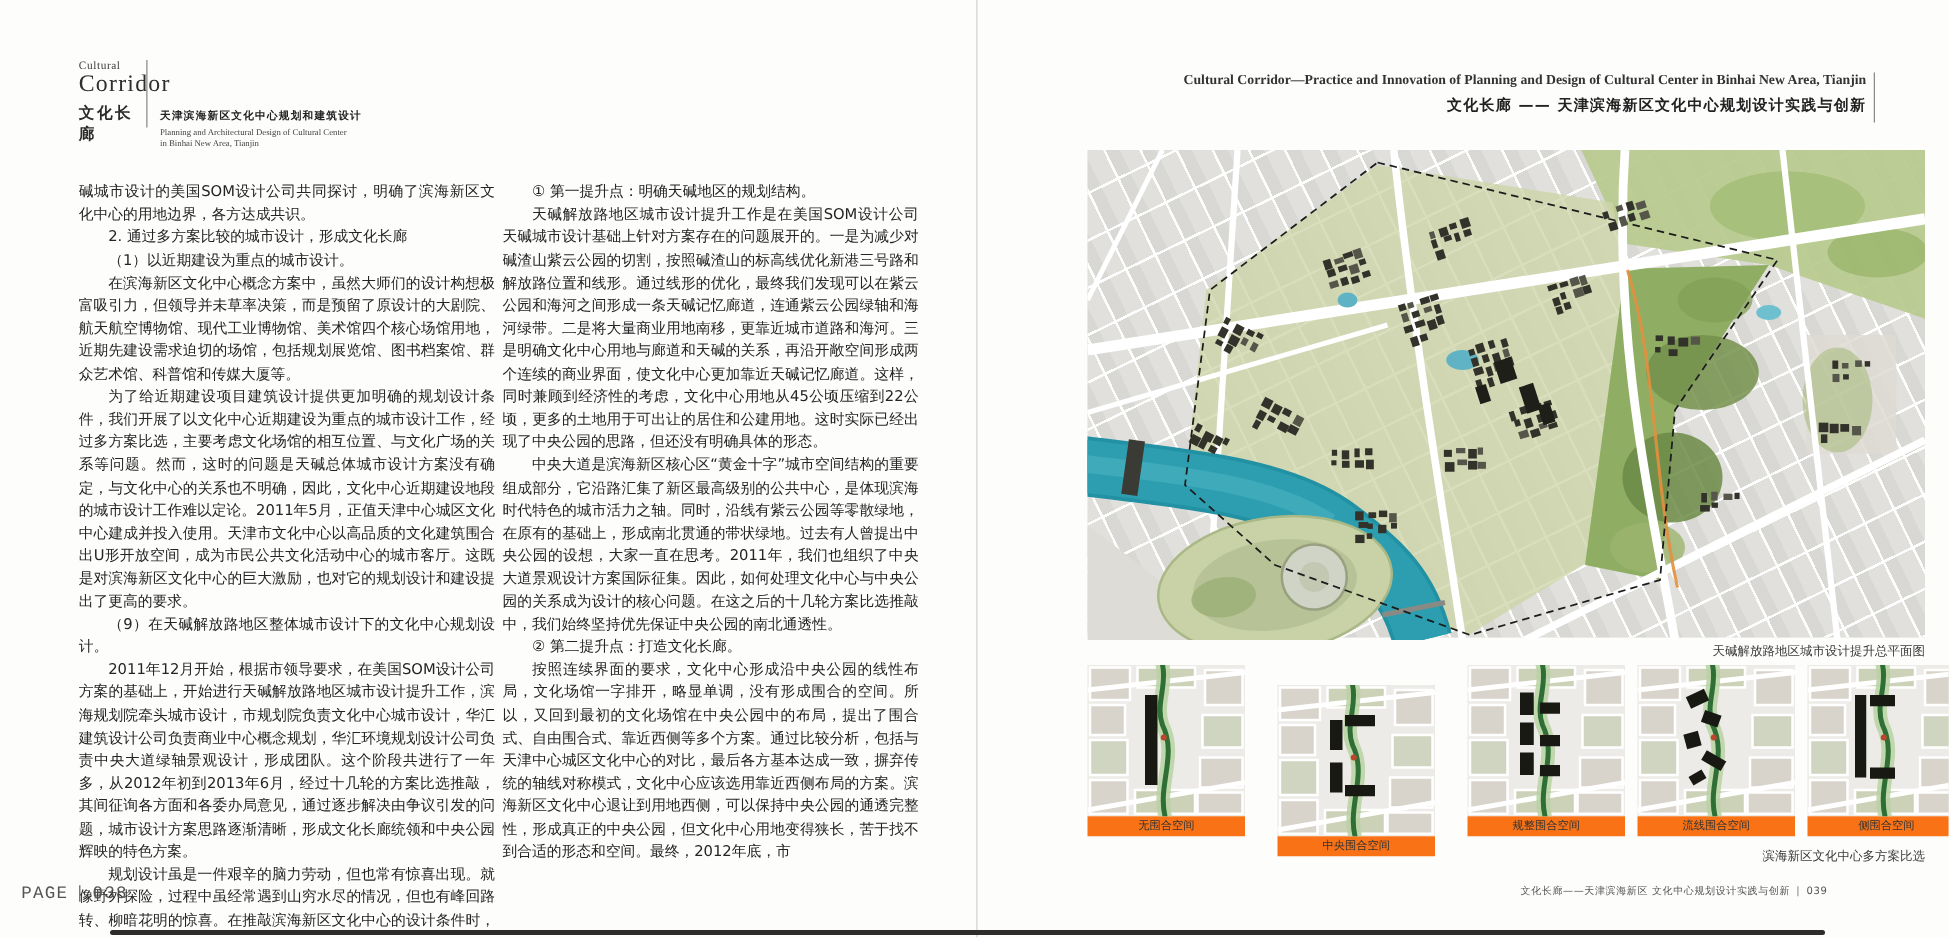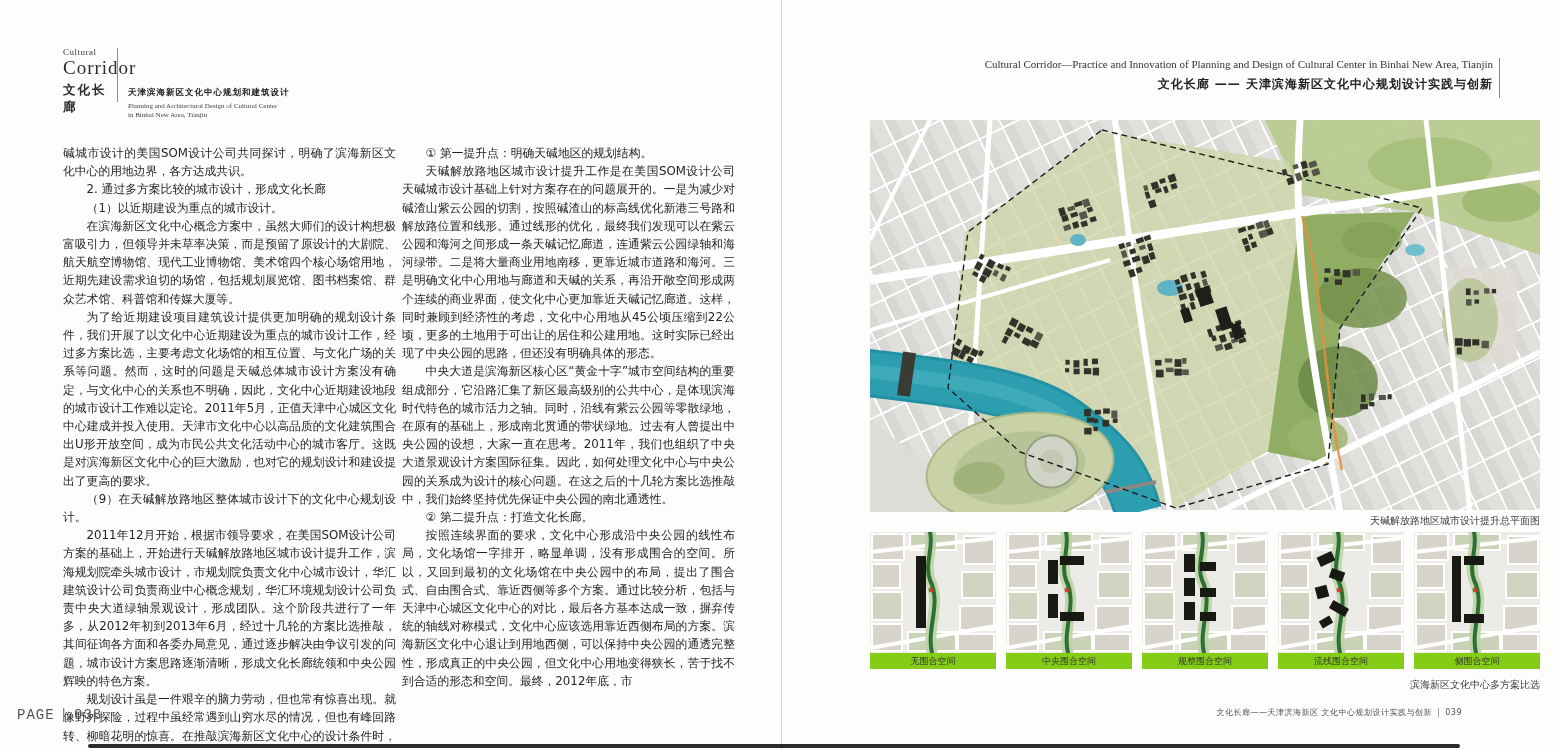--- a/index.html
+++ b/index.html
@@ -13,21 +13,21 @@
   .brand .en-small{font-family:"Liberation Serif",serif;font-size:9px;color:#3a3a3a;letter-spacing:.5px;}
   .brand .en-large{font-family:"Liberation Serif",serif;font-size:19px;color:#2f2f2f;letter-spacing:1px;line-height:22px;}
   .brand .cn{font-size:12.5px;font-weight:bold;margin-top:3px;letter-spacing:2px;font-family:Liberation Serif, serif;}
   .brand-divider{position:absolute;left:117px;top:48px;width:1px;height:54px;background:#8a8a8a;}
   .lp-title{position:absolute;left:128px;top:60px;width:230px;margin-top:27px;}
   .lp-title .cn{font-size:8.5px;font-weight:bold;letter-spacing:1px;color:#222;}
   .lp-title .en{font-family:"Liberation Serif",serif;font-size:7px;color:#444;margin-top:3px;line-height:9px;width:170px;}
 
   
   .rp-header{position:absolute;right:66px;top:58px;text-align:right;}
-  .rp-header .en{font-family:"Liberation Serif",serif;font-size:11px;color:#333;}
+  .rp-header .en{font-family:"Liberation Serif",serif;font-size:11px;color:#333;font-weight:bold;}
   .rp-header .cn{font-size:12px;font-weight:bold;margin-top:6px;letter-spacing:1px;color:#222;}
   .rp-header-rule{position:absolute;right:59px;top:58px;width:1px;height:40px;background:#8a8a8a;}
 
   
   .columns{position:absolute;left:63px;top:112px;display:flex;gap:6px;margin-top:32px;}
   .textcol{width:333px;height:598px;overflow:hidden;font-size:11.8px;line-height:18.2px;
            text-align:justify;color:#242424;}
   .textcol p{margin:0;text-indent:2em;}
   .textcol p.cont{text-indent:0;}
 
@@ -37,21 +37,21 @@
     background-image:
       repeating-linear-gradient(64deg, rgba(255,255,255,.95) 0 2px, rgba(0,0,0,0) 2px 26px),
       repeating-linear-gradient(-26deg, rgba(255,255,255,.95) 0 2px, rgba(0,0,0,0) 2px 34px),
       repeating-linear-gradient(64deg, rgba(178,178,172,.28) 0 12px, rgba(208,208,202,.28) 12px 26px);}
   .map-figure svg{position:absolute;inset:0;display:block;}
   .map-caption{position:absolute;left:870px;top:514px;width:670px;text-align:right;font-size:10px;color:#3a3a3a;}
 
   .schemes{position:absolute;left:870px;top:532px;width:670px;display:flex;gap:10px;}
   .scheme{width:126px;}
   .scheme svg{display:block;width:126px;height:121px;background:#edebe7;}
-  .scheme .label{height:16px;line-height:16px;background:#84cc16;text-align:center;font-size:9px;color:#333;}
+  .scheme .label{height:16px;line-height:16px;background:#f97316;text-align:center;font-size:9px;color:#333;}
   .schemes-caption{position:absolute;left:870px;top:678px;width:670px;text-align:right;font-size:10px;color:#3a3a3a;}
 
   
   .footer-left{position:absolute;left:17px;top:707px;font-family:Liberation Mono, monospace;
                font-size:14px;letter-spacing:1px;color:#555;}
   .footer-left .bar,.footer-right .bar{display:inline-block;margin:0 5px;color:#777;}
   .footer-right{position:absolute;right:97px;top:707px;font-size:8px;color:#555;letter-spacing:.5px;}
 </style>
 </head>
 <body>
@@ -370,21 +370,21 @@
           <path d="M0,116 L126,94" stroke="#fff" stroke-width="4" fill="none"></path>
           <path d="M62,121 C56,96 72,72 60,48 C54,32 64,16 60,0" stroke="#b7d2a2" stroke-width="11" fill="none" stroke-linecap="round" opacity="0.85"></path>
           <path d="M62,121 C56,96 72,72 60,48 C54,32 64,16 60,0" stroke="#2f6f35" stroke-width="4" fill="none" stroke-linecap="round"></path>
           <circle cx="61" cy="58" r="2.4" fill="#c0452f"></circle>
           <g transform="rotate(0 51 60)">
             <rect x="46" y="24" width="10" height="72" fill="#191914"></rect>
           </g>
         </svg>
       <figcaption class="label">无围合空间</figcaption>
     </figure>
-    <figure class="scheme" style="margin:0">
+    <figure class="scheme" style="margin:16px">
       <svg class="mini" viewBox="0 0 126 121">
           <rect x="0" y="0" width="126" height="121" fill="#edebe7"></rect>
           <rect x="2" y="2" width="32" height="26" fill="#d8d4cb" stroke="#ffffff" stroke-width="2"></rect>
           <rect x="2" y="32" width="28" height="24" fill="#d8d4cb" stroke="#ffffff" stroke-width="2"></rect>
           <rect x="2" y="60" width="30" height="28" fill="#cfd5c0" stroke="#ffffff" stroke-width="2"></rect>
           <rect x="2" y="92" width="30" height="27" fill="#d8d4cb" stroke="#ffffff" stroke-width="2"></rect>
           <rect x="94" y="4" width="30" height="28" fill="#d8d4cb" stroke="#ffffff" stroke-width="2"></rect>
           <rect x="92" y="40" width="32" height="26" fill="#cfd5c0" stroke="#ffffff" stroke-width="2"></rect>
           <rect x="90" y="74" width="34" height="24" fill="#d8d4cb" stroke="#ffffff" stroke-width="2"></rect>
           <rect x="88" y="102" width="36" height="17" fill="#d8d4cb" stroke="#ffffff" stroke-width="2"></rect>

